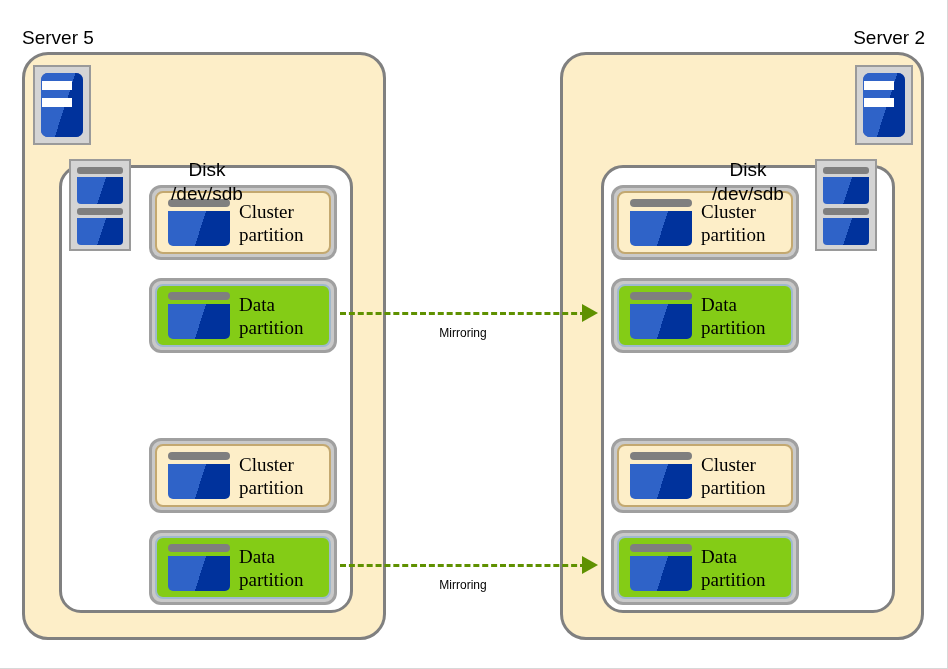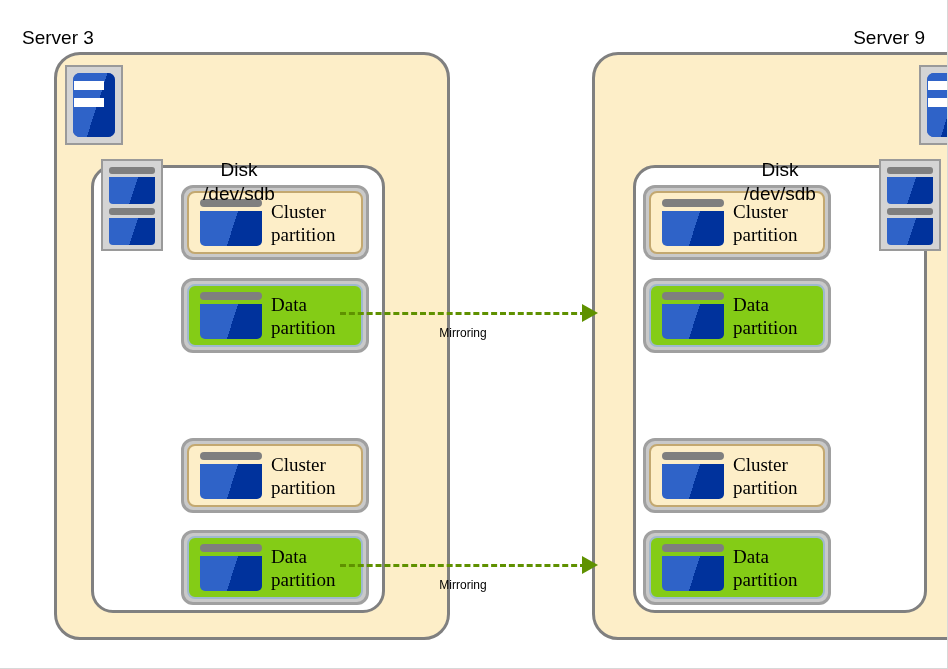--- a/index.html
+++ b/index.html
@@ -29,27 +29,26 @@
     white-space: nowrap;
     line-height: 1;
   }
   #server1-label { left: 22px;  top: 28px; }
   #server2-label { right: 22px; top: 28px; }
 
   
   .server-panel {
     position: absolute;
     top: 52px;
-    width: 396px;
+    width: 364px;
     height: 588px;
     background: #fdeec8;
     border: 3px solid #808080;
     border-radius: 26px;
     box-sizing: border-box;
-    margin-left: 32px;
   }
   #server1-panel { left: 22px; }
   #server2-panel { left: 560px; }
 
   
   .disk-box {
     position: absolute;
     top: 110px;
     width: 294px;
     height: 448px;
@@ -244,23 +243,23 @@
     font-size: 12px;
     color: #000000;
     white-space: nowrap;
   }
 </style>
 </head>
 <body>
 
 <div id="canvas">
 
-  <div class="server-label" id="server1-label">Server 3</div>
-
-  <div class="server-label" id="server2-label">Server 9</div>
+  <div class="server-label" id="server1-label">Server 5</div>
+
+  <div class="server-label" id="server2-label">Server 2</div>
 
   <div class="server-panel" id="server1-panel">
 
     <div class="server-icon">
       <div class="chassis"></div>
       <div class="bar b1"></div>
       <div class="bar b2"></div>
     </div>
 
     <div class="disk-title">

